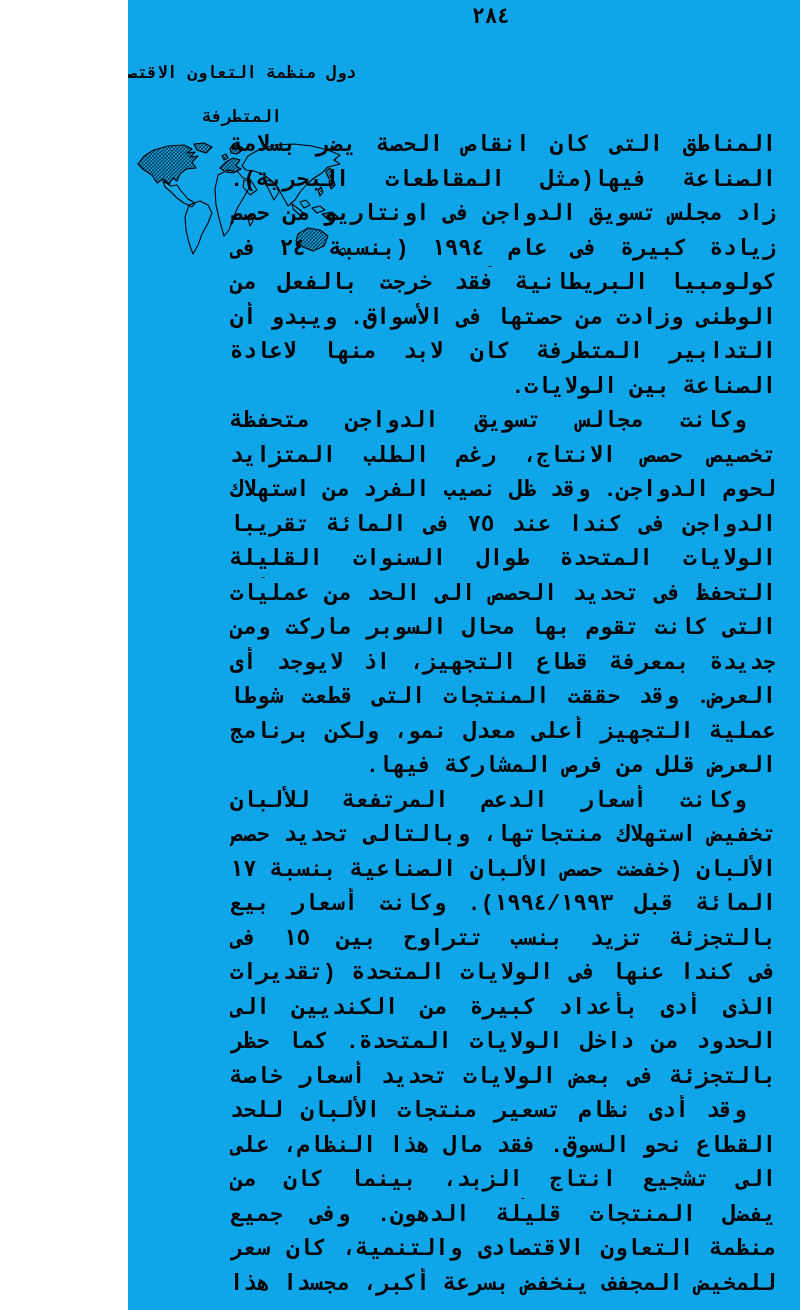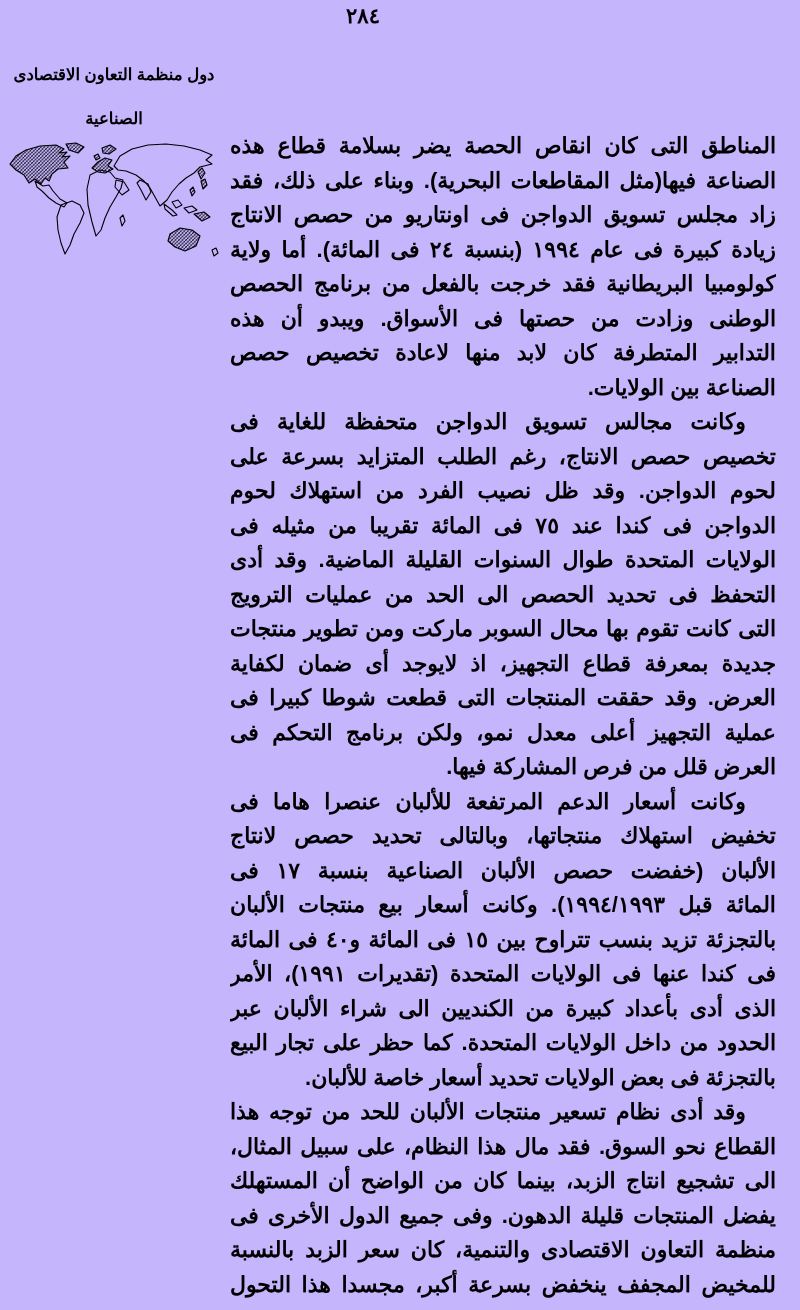--- a/index.html
+++ b/index.html
@@ -2,25 +2,25 @@
 <html lang="ar" dir="rtl"><head>
 <meta charset="utf-8">
 <style>
   html, body {
     margin: 0;
     padding: 0;
     background: #ffffff;
   }
   .page {
     position: relative;
-    width: 800px;
+    width: 672px;
     height: 1310px;
-    background: #c4b5fd;
+    background: #0ea5e9;
     color: #000000;
-    font-family: Liberation Sans, sans-serif;
+    font-family: Liberation Mono, monospace;
     overflow: hidden;
   }
   .page-number {
     position: absolute;
     top: 4px;
     left: 0;
     width: 726px;
     text-align: center;
     font-size: 21px;
     font-weight: bold;
@@ -71,21 +71,21 @@
 </head>
 <body>
 
 <div class="page">
 
   <div class="page-number">٢٨٤</div>
 
   <aside class="sidebar">
     <div class="margin-label">
       <div>دول منظمة التعاون الاقتصادى</div>
-      <div>الصناعية</div>
+      <div>المتطرفة</div>
     </div>
     <div class="map-wrap">
       <svg width="222" height="116" viewBox="0 0 222 116" xmlns="http://www.w3.org/2000/svg">
         <defs>
           <pattern id="hatch" patternUnits="userSpaceOnUse" width="3.5" height="3.5">
             <path d="M0,3.5 L3.5,0" stroke="#000" stroke-width="0.8"></path>
             <path d="M0,0 L3.5,3.5" stroke="#000" stroke-width="0.4"></path>
           </pattern>
         </defs>
         <g stroke="#000" stroke-width="1.1" fill="none" stroke-linejoin="round">

